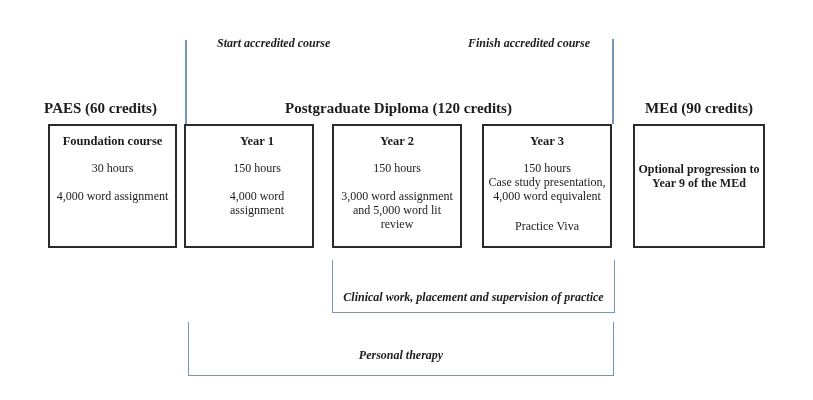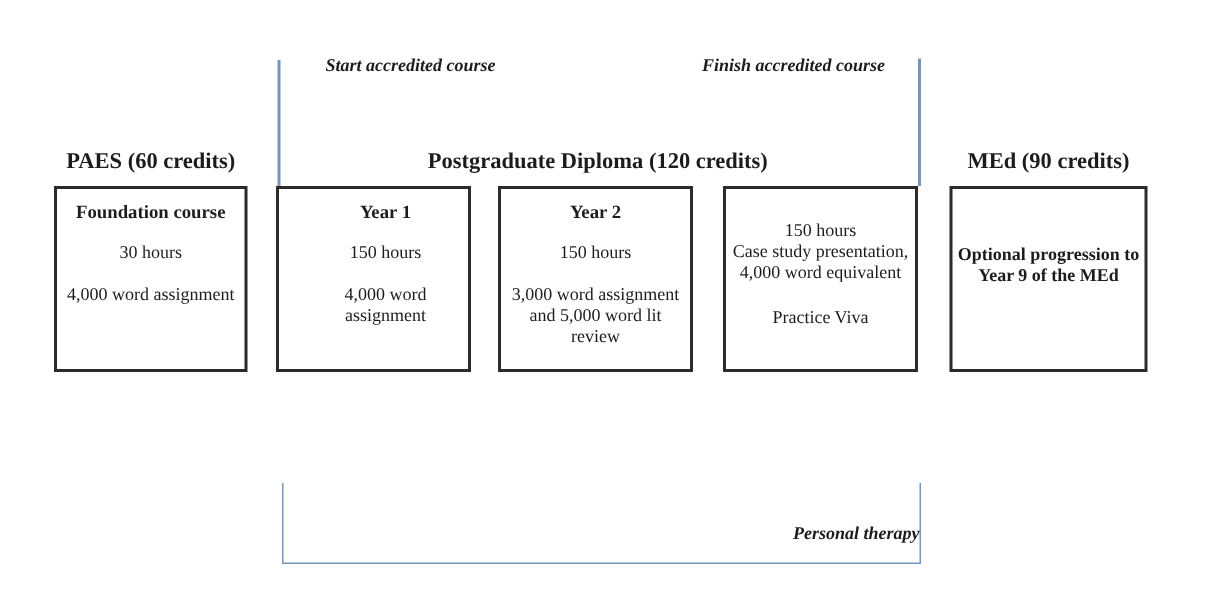--- a/index.html
+++ b/index.html
@@ -71,46 +71,50 @@
   <div class="top-label" style="left:468px;">Finish accredited course</div>
   <div class="top-label" style="left:217px;">Start accredited course</div>
 
   <div class="vline" style="left:185px;top:40px;height:84px;"></div>
   <div class="vline" style="left:612px;top:39px;height:85px;"></div>
 
   <div class="section-header" style="left:36px;width:129px;">PAES (60 credits)</div>
   <div class="section-header" style="left:184px;width:429px;">Postgraduate Diploma (120 credits)</div>
   <div class="section-header" style="left:633px;width:132px;">MEd (90 credits)</div>
 
-  <div class="box" style="left:36px;width:129px;">
+  <div class="box" style="left:48px;width:129px;">
     <div class="box-title">Foundation course</div>
     <div class="para">30 hours</div>
     <div class="para gap">4,000 word assignment</div>
   </div>
 
   <div class="box" style="left:184px;width:130px;padding-left:16px;">
     <div class="box-title">Year 1</div>
     <div class="para">150 hours</div>
     <div class="para gap">4,000 word assignment</div>
   </div>
 
   <div class="box" style="left:332px;width:130px;">
     <div class="box-title">Year 2</div>
     <div class="para">150 hours</div>
     <div class="para gap">3,000 word assignment and 5,000 word lit review</div>
   </div>
 
   <div class="box" style="left:482px;width:130px;">
+    <div class="box-title">Year 3</div>
     <div class="para">150 hours
 Case study presentation, 4,000 word equivalent</div>
     <div class="para viva">Practice Viva</div>
   </div>
 
   <div class="box" style="left:633px;width:132px;">
     <div class="para bold med-body">Optional progression to Year 9 of the MEd</div>
   </div>
 
+  <div class="bracket" style="left:332px;top:260px;width:281px;height:52px;">
+    <div class="bracket-label" style="bottom:7px;">Clinical work, placement and supervision of practice</div>
+  </div>
 
   <div class="bracket" style="left:188px;top:322px;width:424px;height:53px;">
-    <div class="bracket-label" style="bottom:12px;text-align:right;">Personal therapy</div>
+    <div class="bracket-label" style="bottom:12px;">Personal therapy</div>
   </div>
 
 </div>
 
 </body></html>

